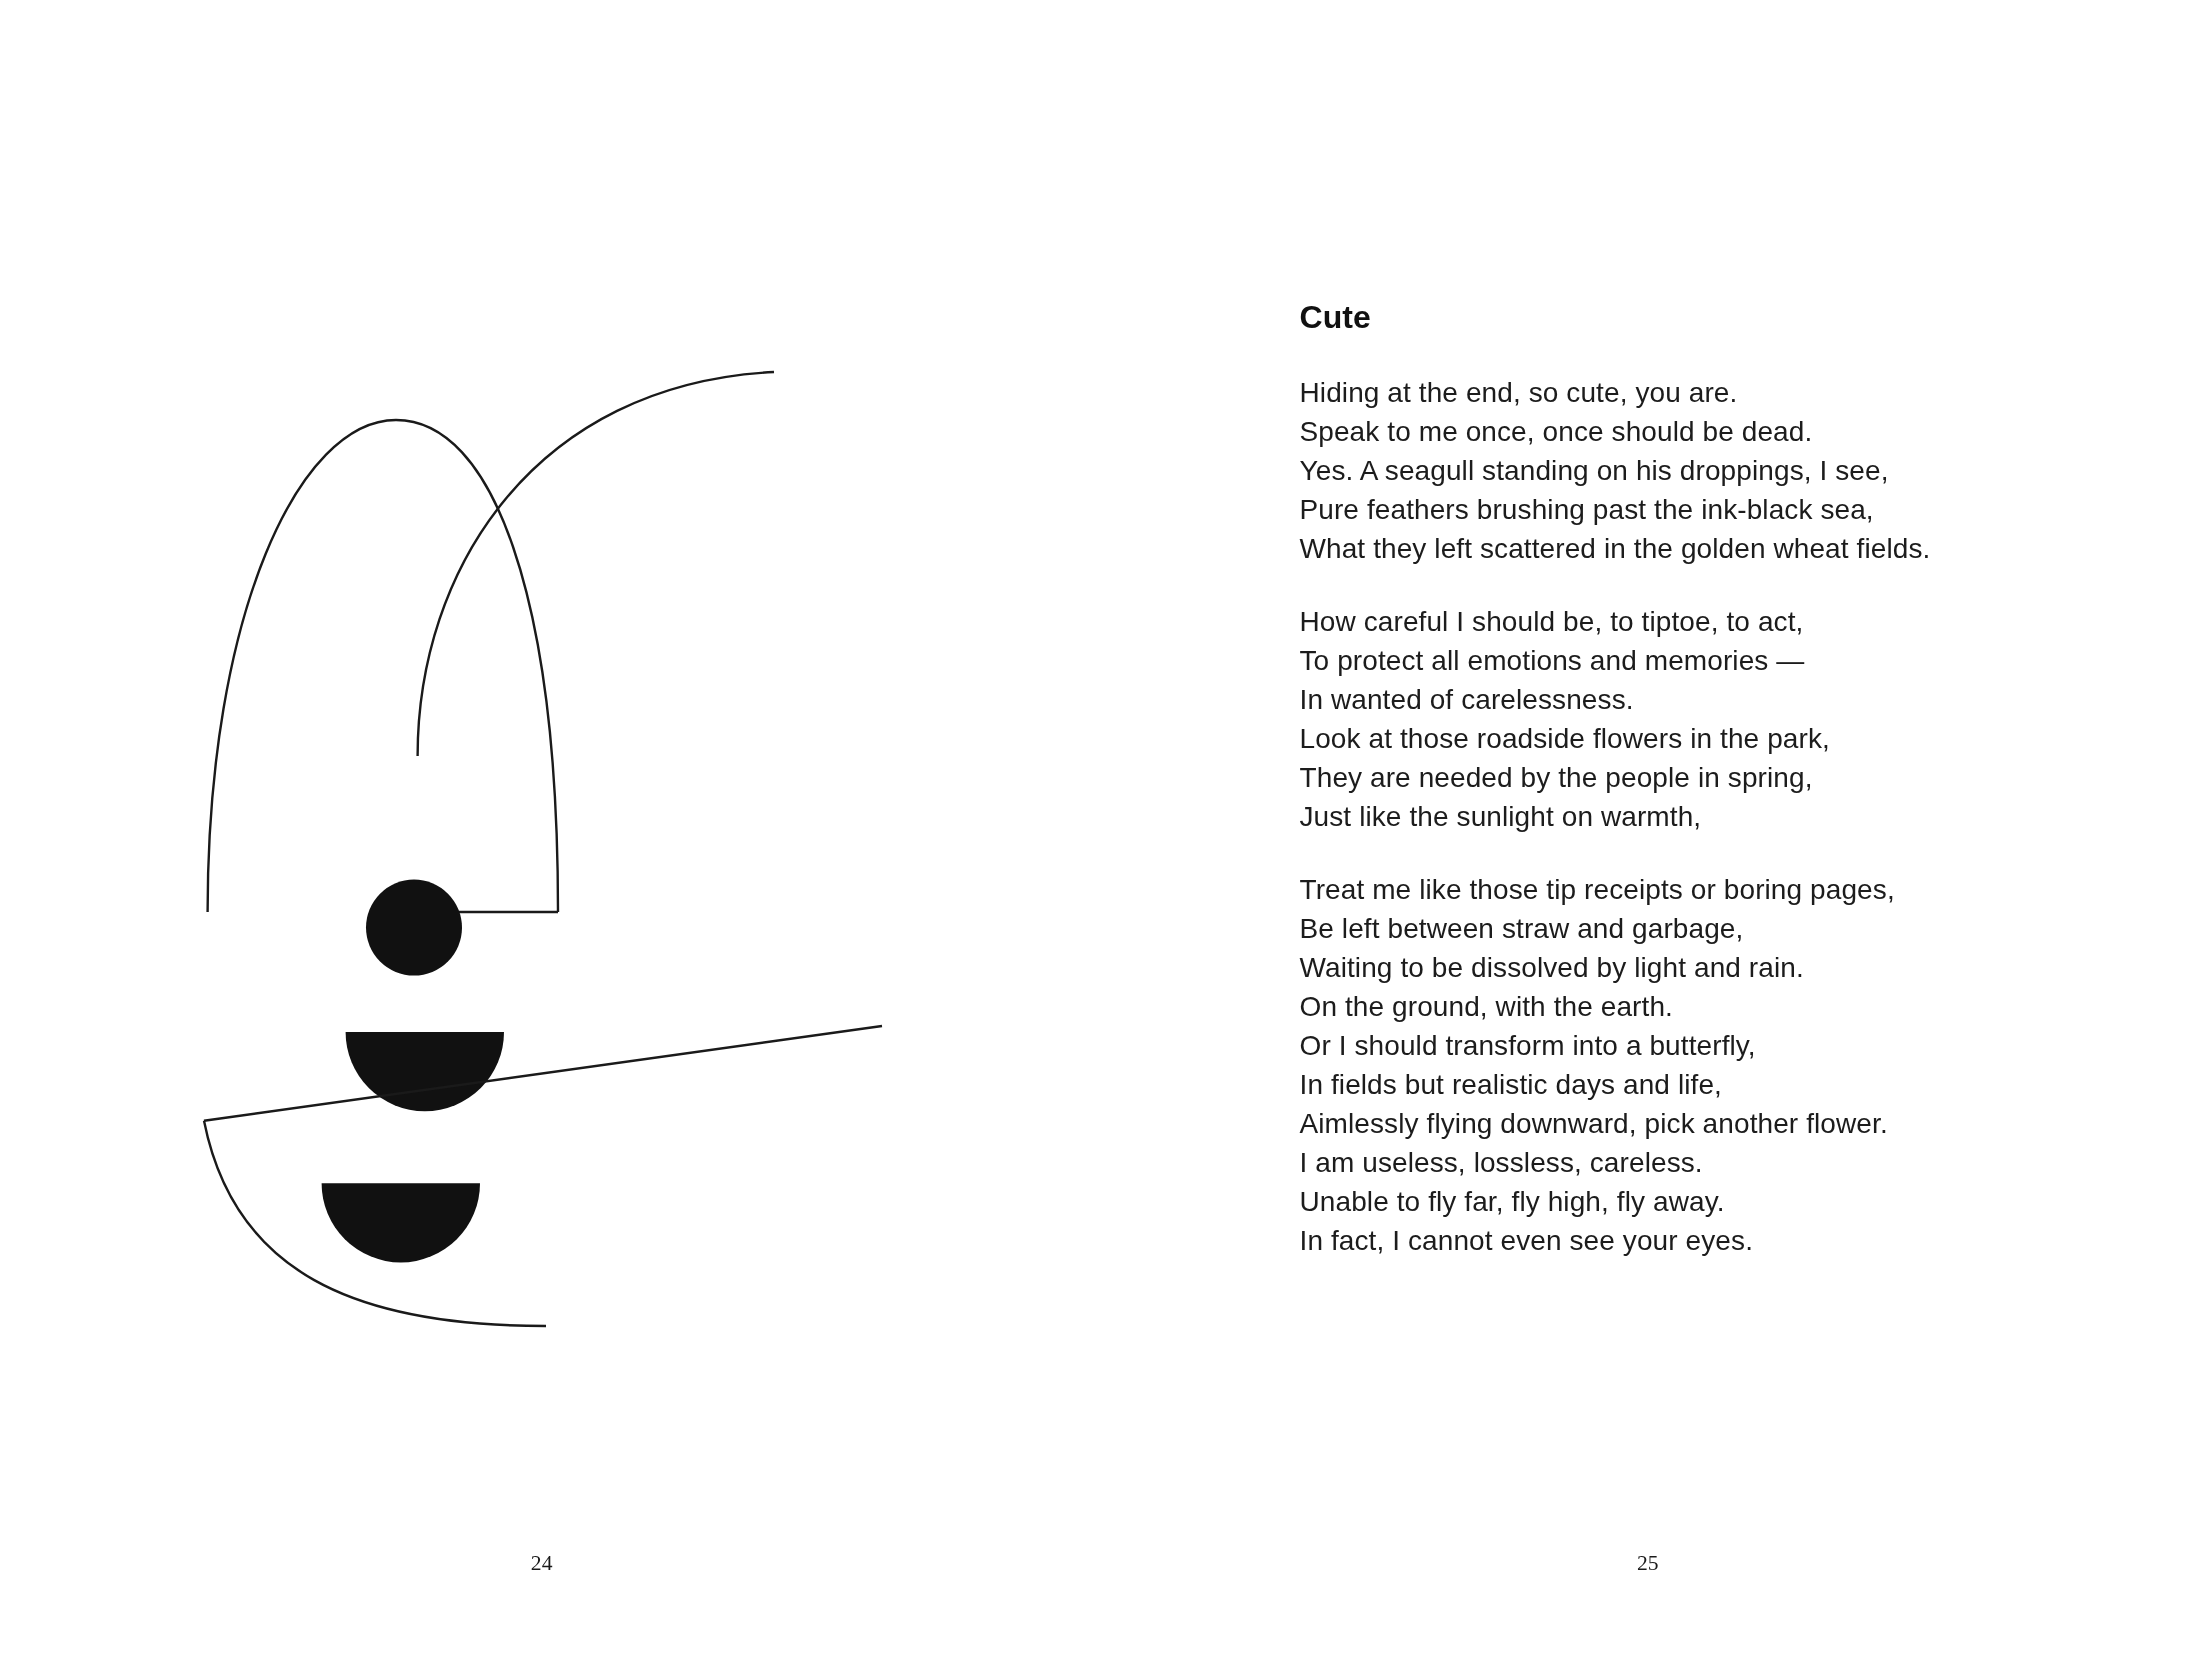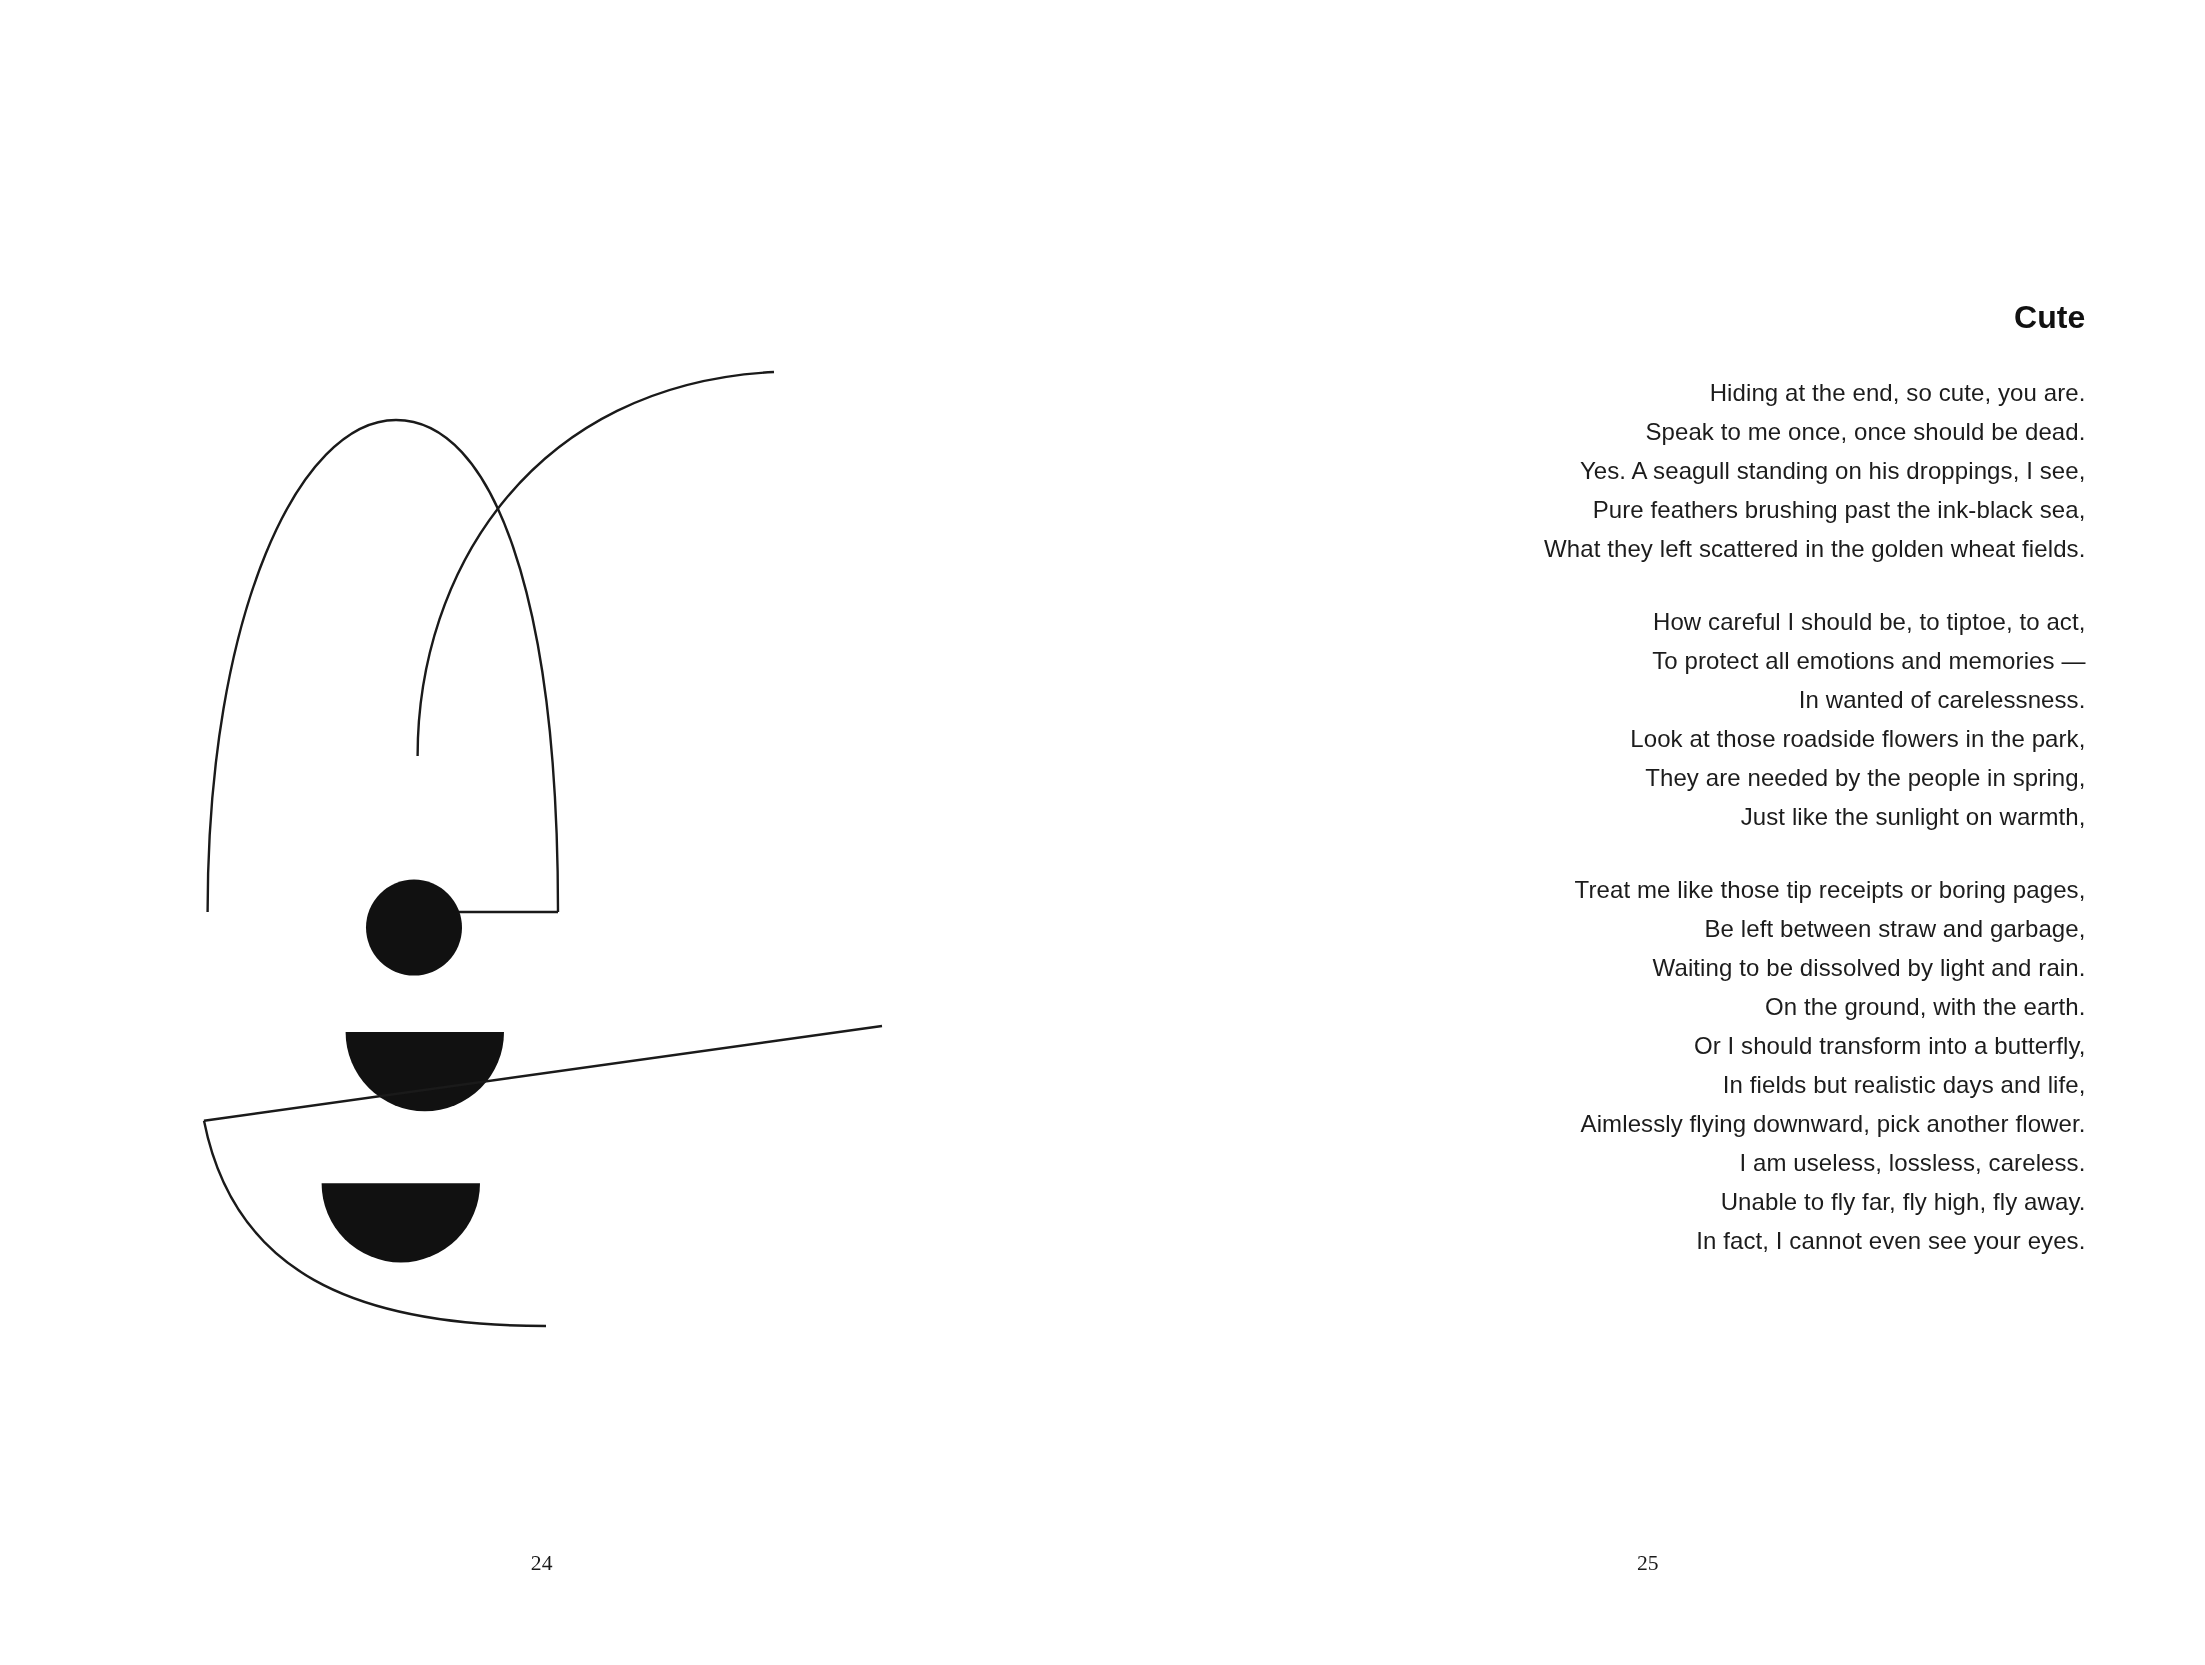--- a/index.html
+++ b/index.html
@@ -38,41 +38,40 @@
   .illustration-wrap svg {
     display: block;
     width: 100%;
     height: 100%;
     overflow: visible;
   }
 
   
   .poem {
     position: absolute;
-    left: 203px;
+    left: 197px;
     top: 300px;
     width: 780px;
-    text-align: right;
   }
   .poem-title {
     font-size: 32px;
     font-weight: bold;
     letter-spacing: 0.1px;
     margin: 0 0 38px 0;
     line-height: 1.1;
     color: #111111;
   }
   .stanza {
     margin: 0 0 34px 0;
   }
   .stanza:last-child {
     margin-bottom: 0;
   }
   .line {
-    font-size: 24px;
+    font-size: 28px;
     line-height: 39px;
     white-space: pre;
     color: #1c1c1c;
     letter-spacing: 0.1px;
   }
 
   
   .folio {
     position: absolute;
     bottom: 89px;

